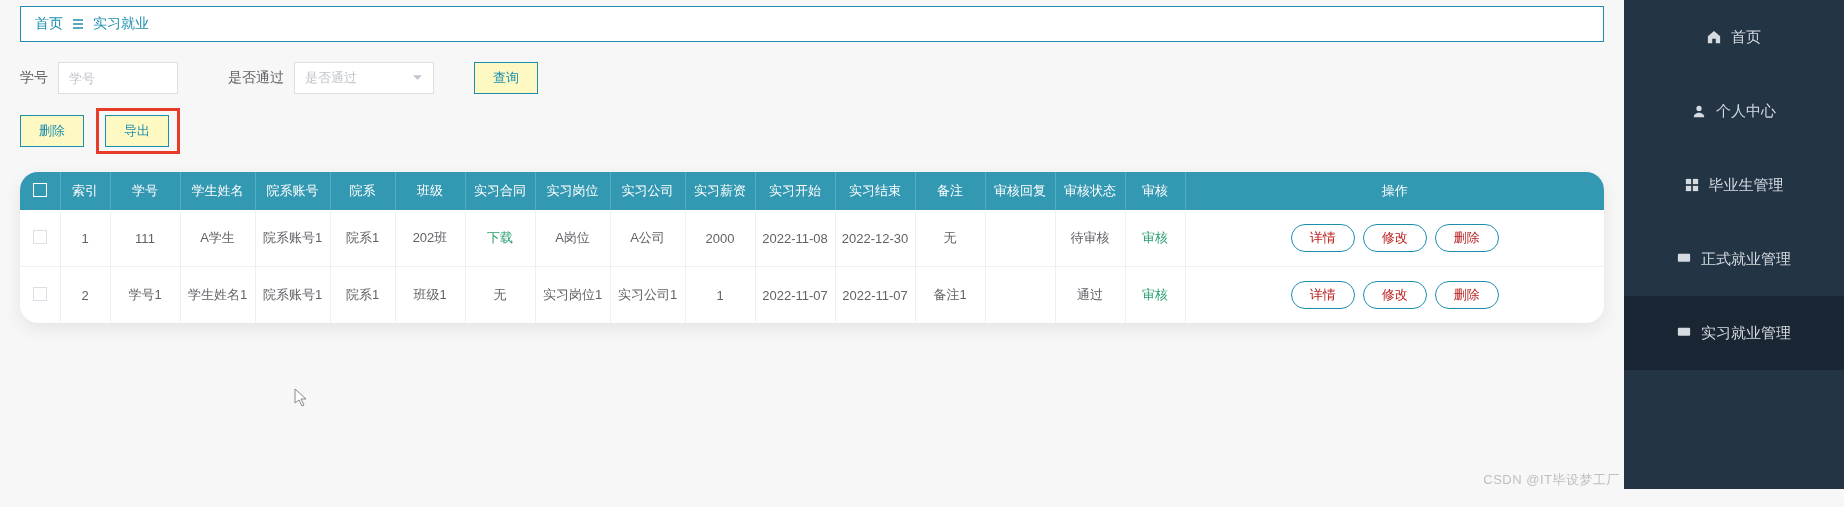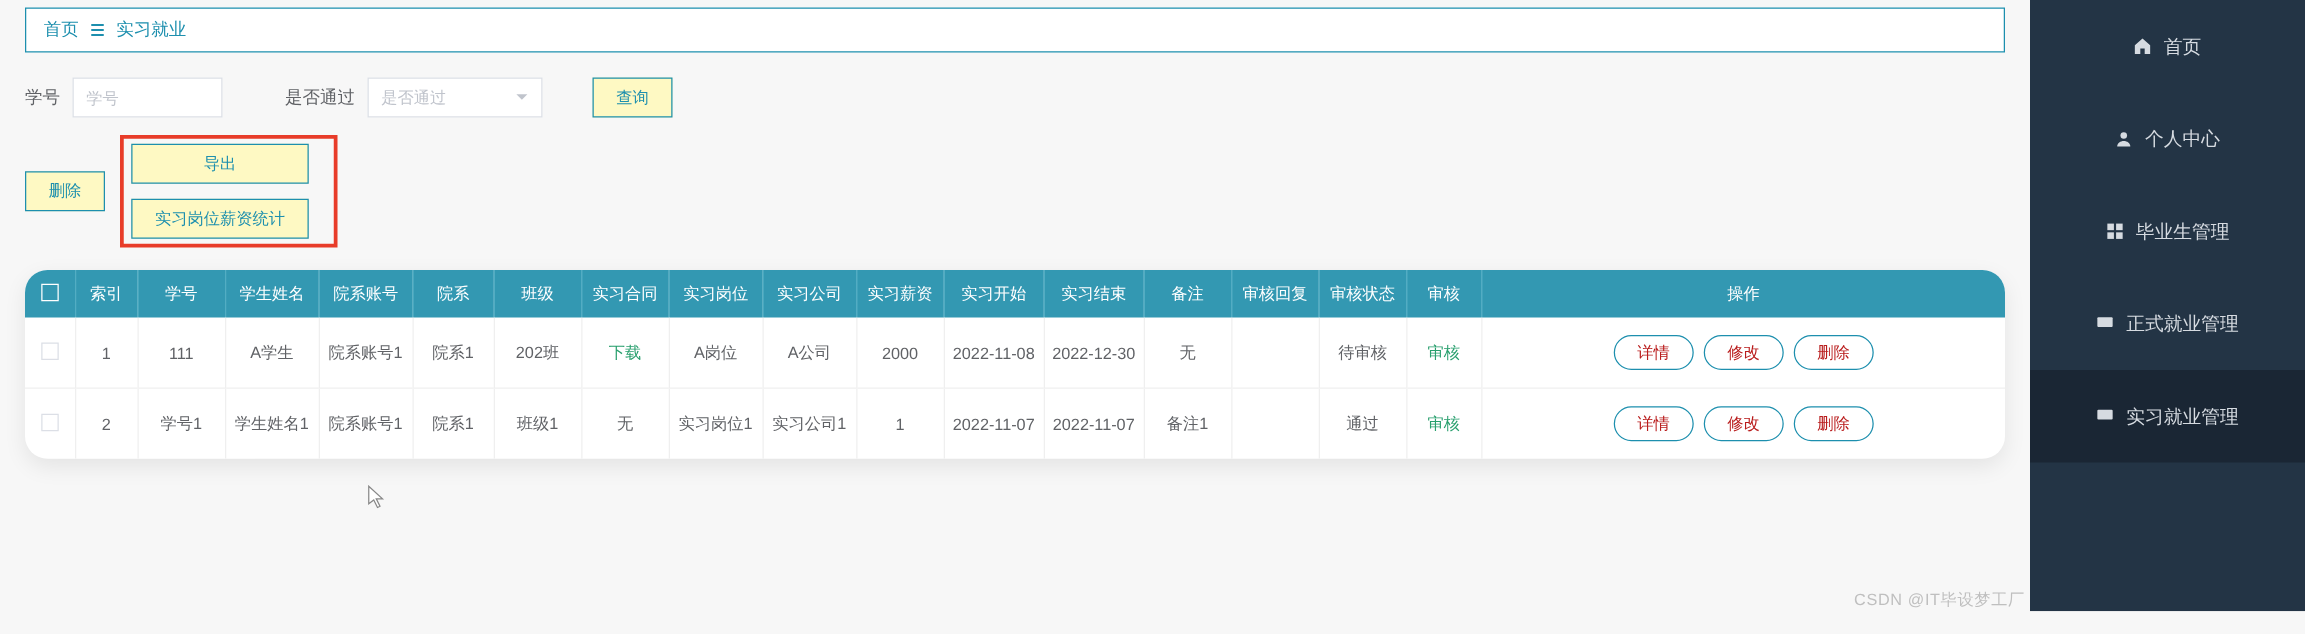--- a/index.html
+++ b/index.html
@@ -17,21 +17,21 @@
 .crumb-sep svg { width: 12px; height: 12px; stroke: #1d8fae; fill: none; stroke-width: 1.5; }
 
 .filter-bar { display: flex; align-items: center; gap: 10px; margin-bottom: 14px; }
 .lbl { color: #606266; font-size: 14px; }
 .inp { height: 32px; padding: 0 10px; border: 1px solid #dcdfe6; background: #fff; color: #606266; font-size: 13px; width: 120px; }
 .inp::placeholder { color: #c0c4cc; }
 .sel { height: 32px; width: 140px; border: 1px solid #dcdfe6; background: #fff; color: #c0c4cc; padding: 0 10px; display: flex; align-items: center; justify-content: space-between; cursor: pointer; font-size: 13px; }
 .sel svg { width: 11px; height: 11px; fill: #c0c4cc; }
 .btn { height: 32px; padding: 0 18px; background: #fef9c3; border: 1px solid #1d8fae; color: #1d8fae; font-size: 13px; cursor: pointer; display: inline-flex; align-items: center; justify-content: center; }
 .bulk-bar { display: flex; align-items: center; gap: 12px; margin-bottom: 18px; }
-.redbox { display: inline-flex; gap: 12px; padding: 4px 20px 4px 6px; border: 3px solid #e83c29; flex-direction: column; }
+.redbox { display: inline-flex; gap: 12px; padding: 4px 8px 4px 6px; border: 3px solid #e83c29; }
 
 .tbl-wrap { background: #fff; border-radius: 18px; box-shadow: 0 6px 18px rgba(0,0,0,0.08); overflow: hidden; }
 .tbl { width: 100%; border-collapse: collapse; table-layout: fixed; }
 .tbl th { background: #3398b2; color: #fff; font-weight: 400; padding: 10px 6px; font-size: 13px; border-right: 1px solid #52adc3; text-align: center; }
 .tbl th:last-child { border-right: none; }
 .tbl td { padding: 14px 6px; border-right: 1px solid #efefef; border-top: 1px solid #efefef; text-align: center; color: #606266; font-size: 13px; word-break: break-all; }
 .tbl td:last-child { border-right: none; }
 .tbl tbody tr:first-child td { border-top: none; }
 .cb { width: 14px; height: 14px; border: 1px solid #dcdfe6; background: #fff; display: inline-block; cursor: pointer; }
 .cb-h { width: 14px; height: 14px; border: 1px solid #fff; display: inline-block; cursor: pointer; }
@@ -73,21 +73,20 @@
         </span>
       </div>
       <span style="width:20px"></span>
       <button class="btn">查询</button>
     </div>
 
     <div class="bulk-bar">
       <button class="btn">删除</button>
       <div class="redbox">
         <button class="btn">导出</button>
-        <button class="btn">实习岗位薪资统计</button>
       </div>
     </div>
 
     <div class="tbl-wrap">
       <table class="tbl">
         <colgroup>
           <col style="width:40px">
             <col style="width:50px">
             <col style="width:70px">
             <col style="width:75px">

